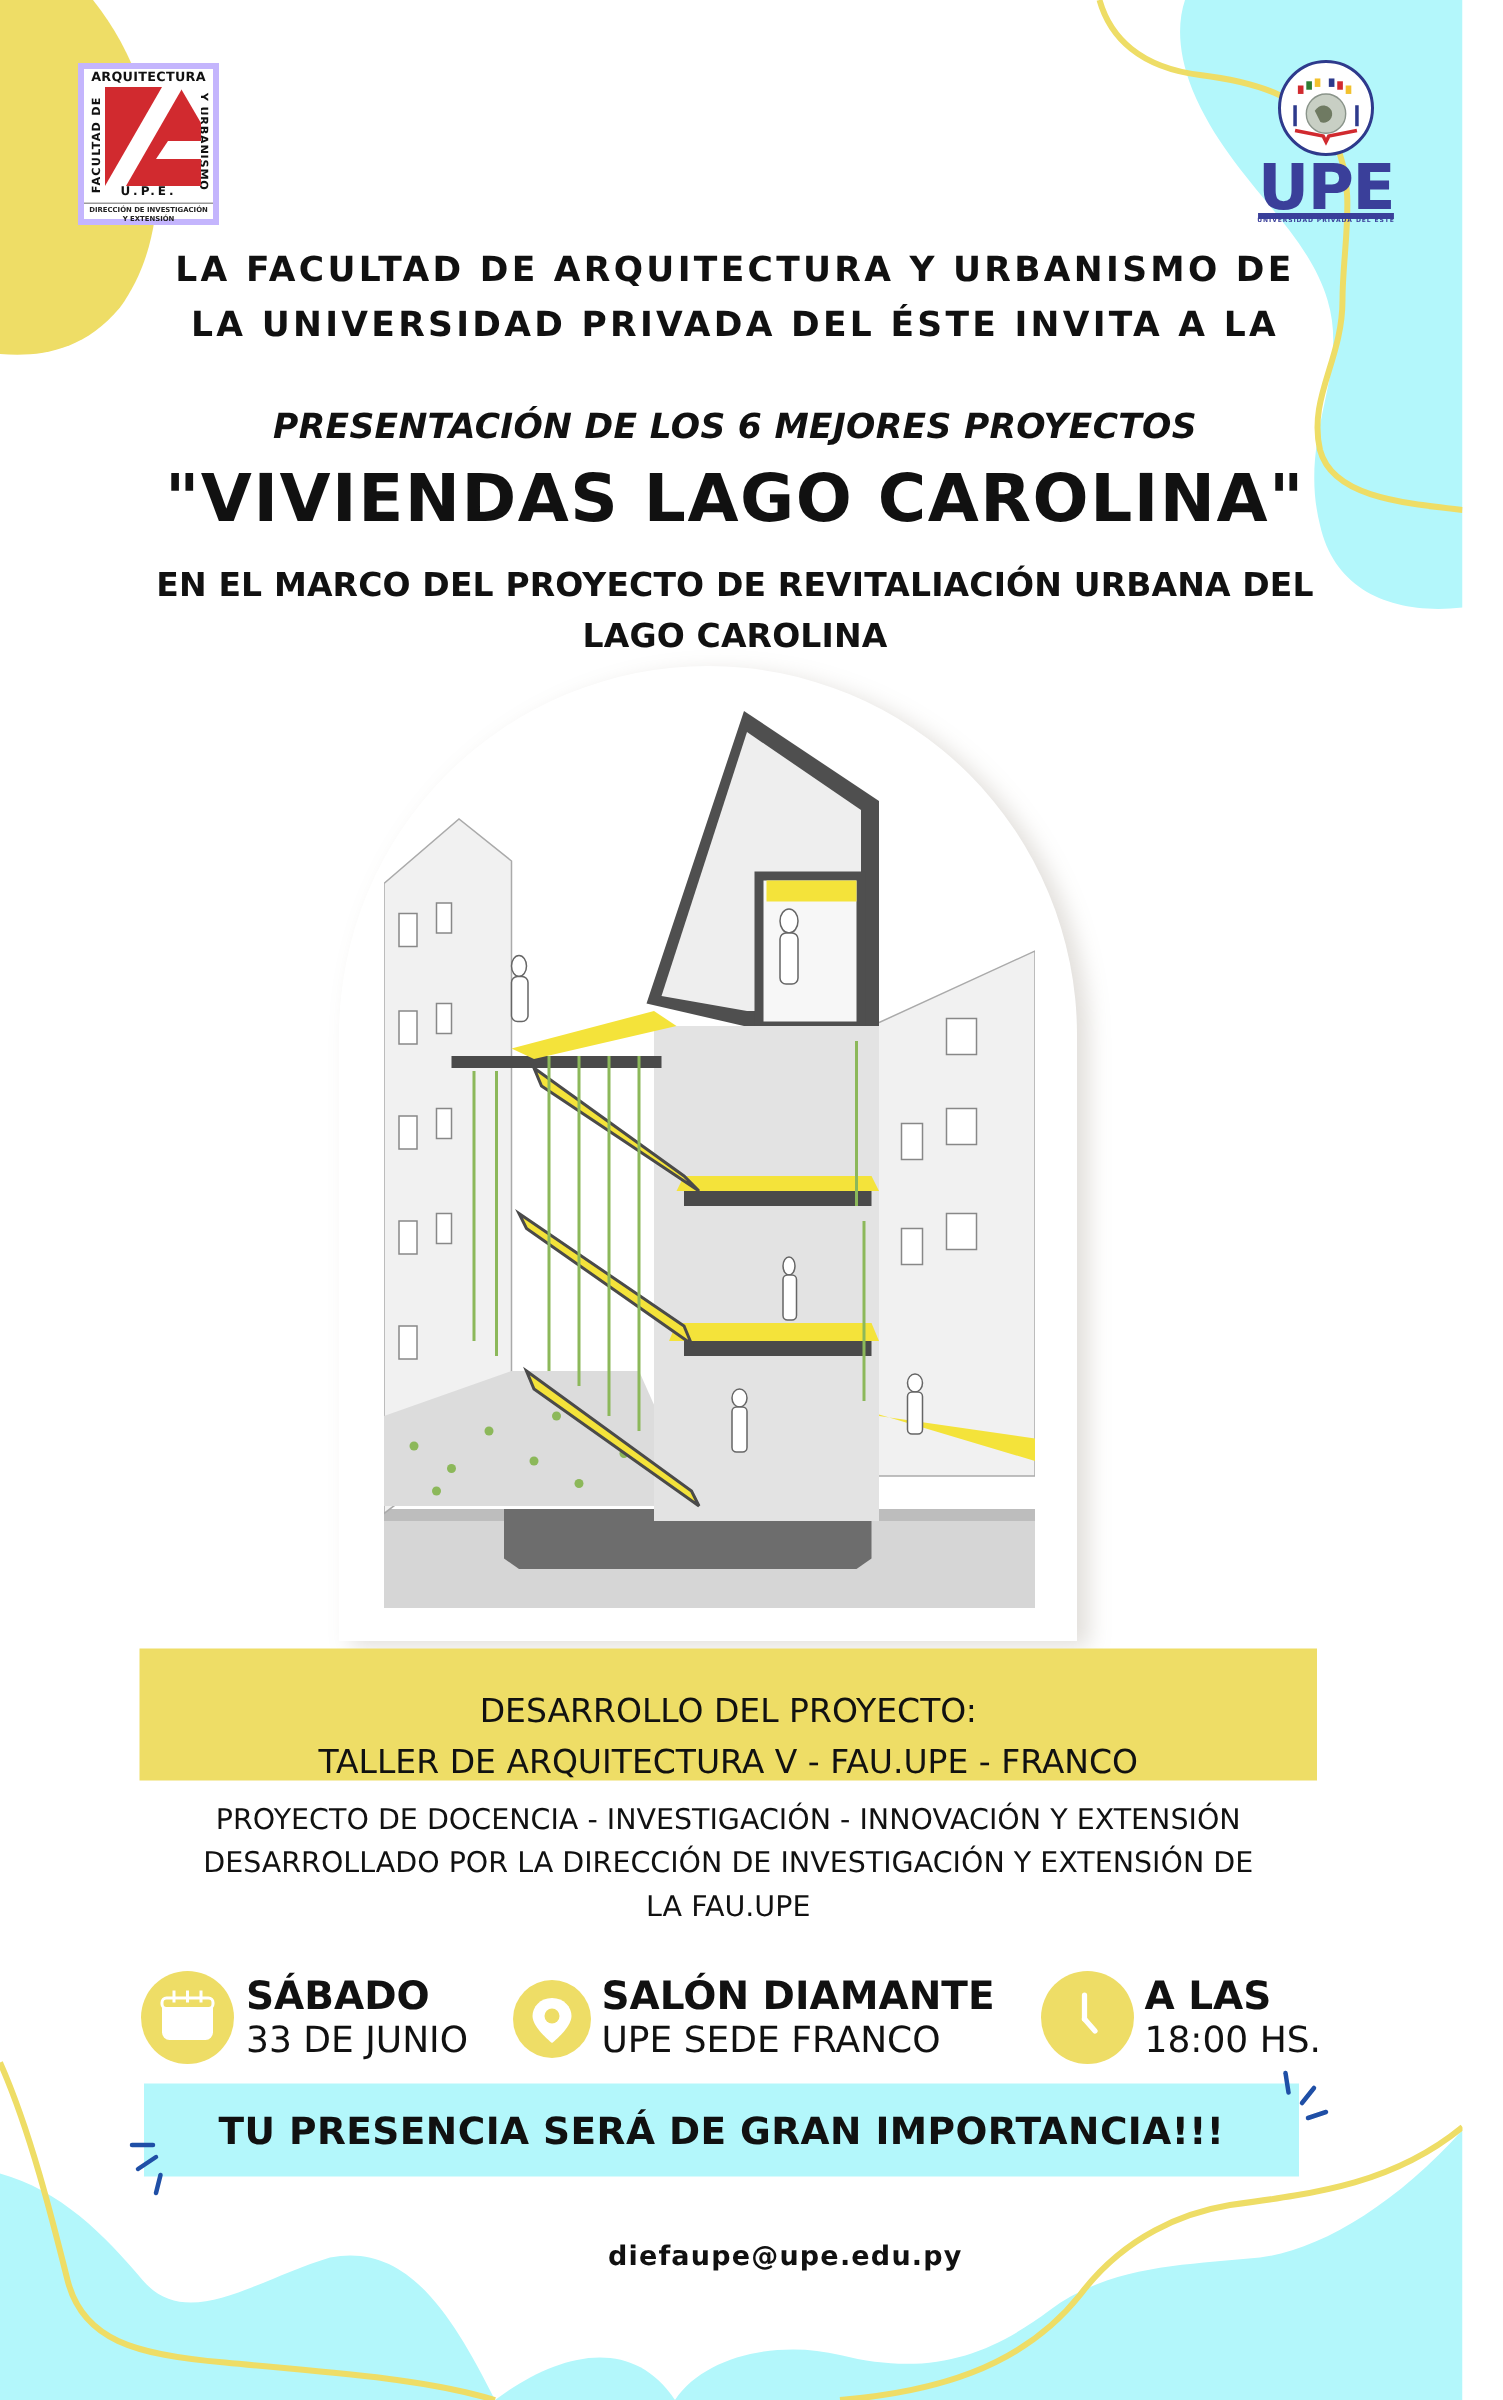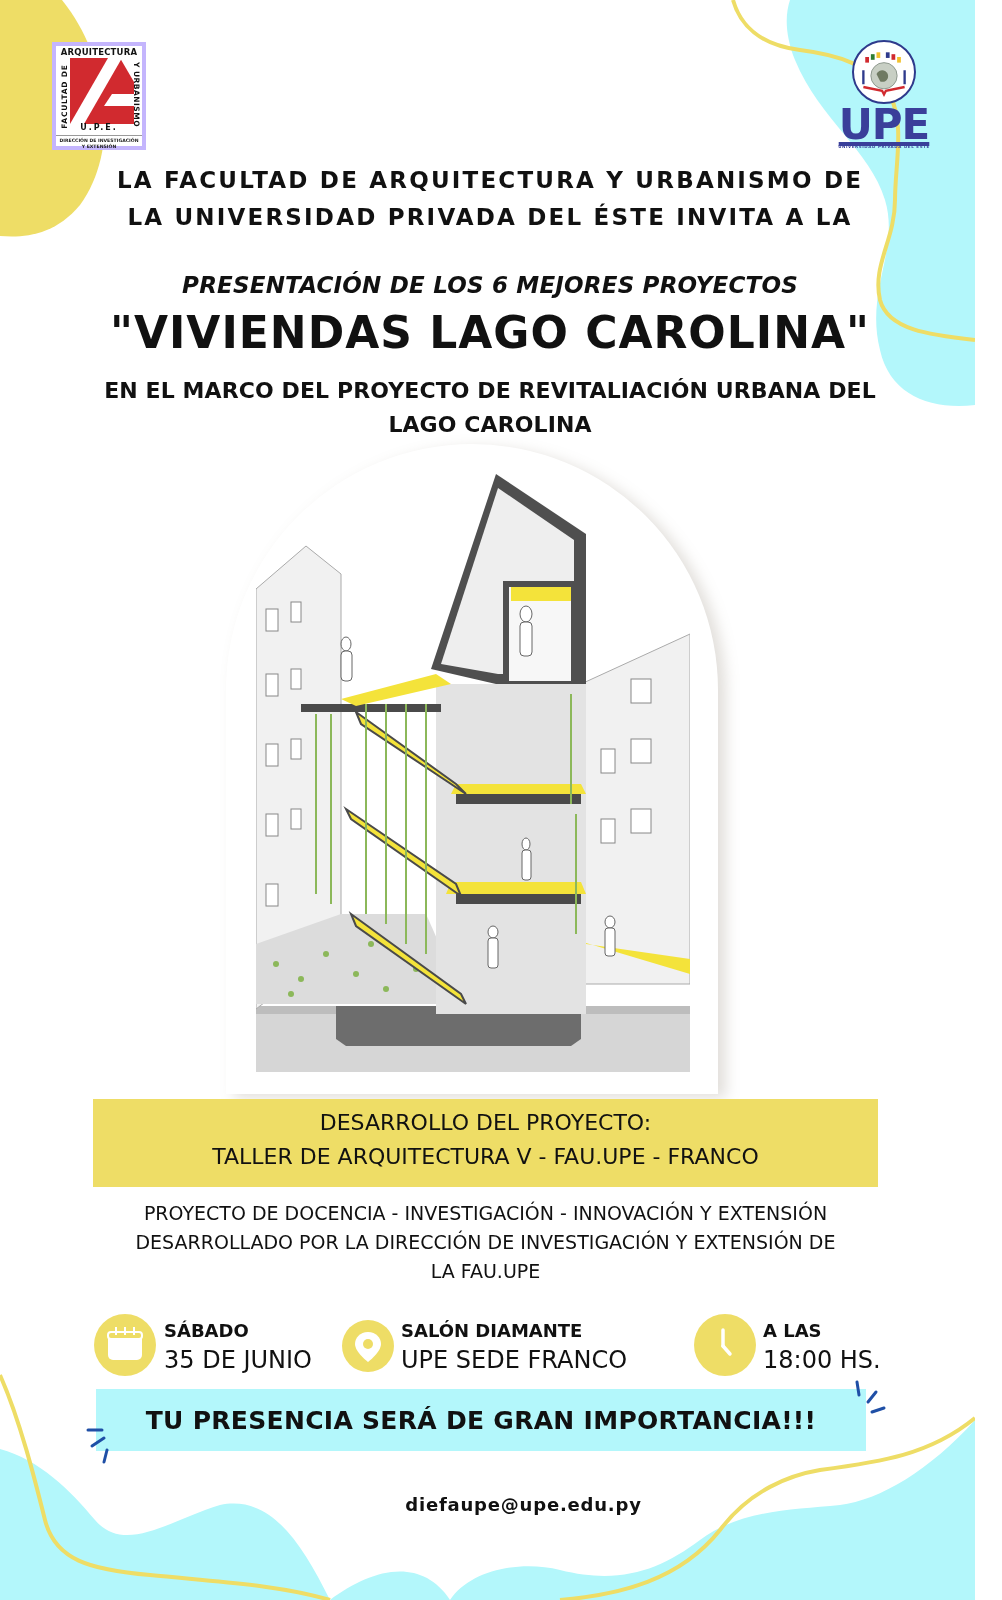--- a/index.html
+++ b/index.html
@@ -23,26 +23,26 @@
 
   .headline { position: absolute; left: 60px; width: 860px; text-align: center; font-family: "DejaVu Sans", sans-serif; font-weight: 700; color: #111; }
   .h-intro { top: 162px; font-size: 23px; line-height: 37px; letter-spacing: 2.2px; }
   .h-pres { top: 270px; font-size: 23px; line-height: 30px; letter-spacing: 0.2px; font-style: italic; }
   .h-title { top: 305px; font-size: 44px; line-height: 56px; letter-spacing: 1px; }
   .h-sub { top: 374px; font-size: 22px; line-height: 34px; font-weight: 700; letter-spacing: 0.1px; }
 
   .arch { position: absolute; left: 226px; top: 444px; width: 492px; height: 650px; background: #ffffff; border-radius: 246px 246px 0 0; box-shadow: 8px 4px 14px rgba(140,128,110,0.25); }
   .illus { position: absolute; left: 256px; top: 474px; width: 434px; height: 598px; }
 
-  .dev-band { position: absolute; left: 93px; top: 1099px; width: 785px; height: 88px; background: #eedd66; text-align: center; font-size: 22px; line-height: 34px; padding-top: 7px; color: #111; }
+  .dev-band { position: absolute; left: 93px; top: 1099px; width: 785px; height: 88px; background: #eedd66; text-align: center; font-size: 22px; line-height: 34px; padding-top: 26px; color: #111; }
   .proj-desc { position: absolute; left: 93px; top: 1199px; width: 785px; text-align: center; font-size: 19px; line-height: 29px; color: #111; }
 
   .info { position: absolute; top: 1314px; height: 64px; }
   .info .circle { position: absolute; left: 0; top: 0; width: 62px; height: 62px; border-radius: 50%; background: #eedd66; }
-  .info .l1 { position: absolute; left: 70px; top: 2px; font-weight: 700; font-size: 18px; line-height: 30px; white-space: nowrap; color: #111; }
+  .info .l1 { position: absolute; left: 70px; top: 2px; font-weight: 700; font-size: 26px; line-height: 30px; white-space: nowrap; color: #111; }
   .info .l2 { position: absolute; left: 70px; top: 31px; font-weight: 400; font-size: 24px; line-height: 30px; white-space: nowrap; color: #111; }
   .info-date { left: 94px; width: 240px; }
   .info-place { left: 340px; width: 310px; }
   .info-place .circle { left: 2px; top: 6px; width: 52px; height: 52px; }
   .info-place .l1, .info-place .l2 { left: 61px; }
   .info-time { left: 694px; width: 200px; }
   .info-time .l1, .info-time .l2 { left: 69px; }
 
   .cta { position: absolute; left: 96px; top: 1389px; width: 770px; height: 62px; background: #b3f7fb; text-align: center; font-weight: 700; font-size: 25px; line-height: 64px; letter-spacing: 0.3px; color: #111; }
   .email { position: absolute; left: 0; width: 975px; top: 1494px; text-align: center; font-weight: 700; font-size: 18px; letter-spacing: 0.8px; color: #111; margin-left: 36px; }
@@ -225,21 +225,21 @@
     <div class="circle">
       <svg viewBox="0 0 62 62" width="62" height="62">
         <rect x="14" y="18" width="34" height="28" rx="5" fill="#ffffff"></rect>
         <rect x="14" y="18" width="34" height="7" rx="3" fill="#eedd66" stroke="#ffffff" stroke-width="2"></rect>
         <line x1="22" y1="13" x2="22" y2="21" stroke="#ffffff" stroke-width="2"></line>
         <line x1="31" y1="13" x2="31" y2="21" stroke="#ffffff" stroke-width="2"></line>
         <line x1="40" y1="13" x2="40" y2="21" stroke="#ffffff" stroke-width="2"></line>
       </svg>
     </div>
     <div class="l1">SÁBADO</div>
-    <div class="l2">35 DE JUNIO</div>
+    <div class="l2">33 DE JUNIO</div>
   </div>
 
   <div class="info info-place">
     <div class="circle">
       <svg viewBox="0 0 52 52" width="52" height="52">
         <path d="M26 12 C18 12 13 18 13 24 C13 32 26 42 26 42 C26 42 39 32 39 24 C39 18 34 12 26 12 Z" fill="#ffffff"></path>
         <circle cx="26" cy="24" r="5" fill="#eedd66"></circle>
       </svg>
     </div>
     <div class="l1">SALÓN DIAMANTE</div>

